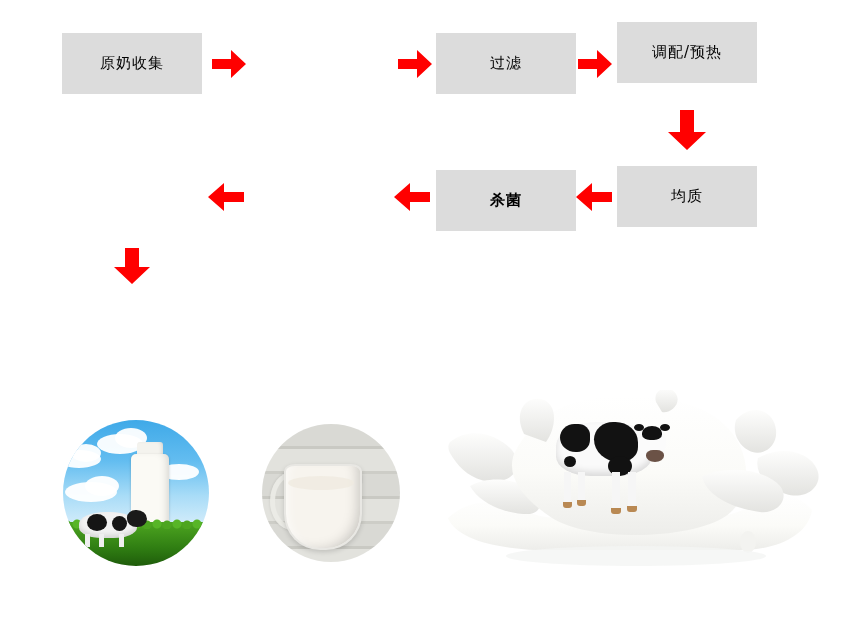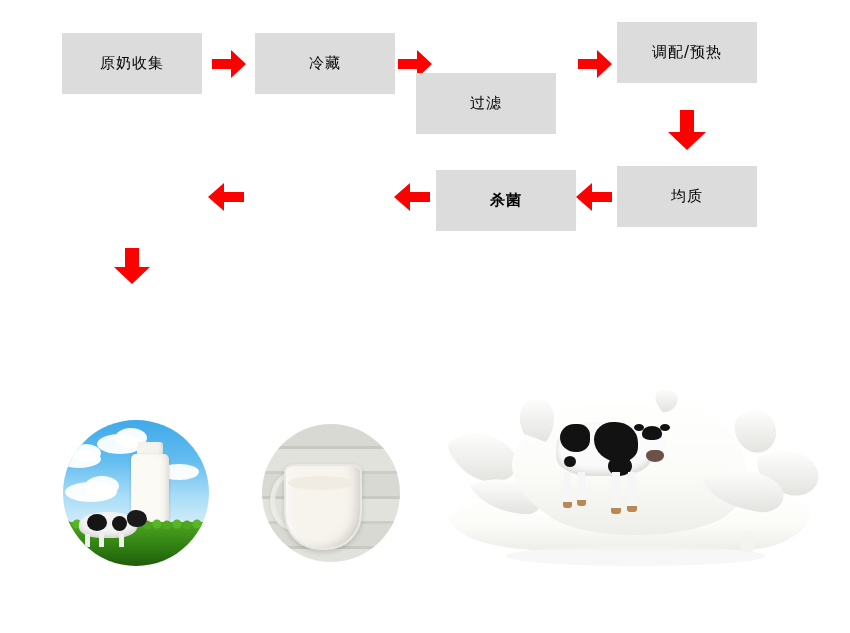--- a/index.html
+++ b/index.html
@@ -99,31 +99,28 @@
   <div class="box" style="left:62px;top:33px;">
     <span>原奶收集</span>
   </div>
 
   <div class="arrow" style="left:212px;top:50px;">
     <svg width="34" height="28" viewBox="0 0 34 28">
       <path d="M0 9 H19 V0 L34 14 L19 28 V19 H0 Z" fill="#ff0000"></path>
     </svg>
   </div>
 
-  <div class="box" style="left:255px;top:33px;">
-    <span>冷藏</span>
-  </div>
 
   <div class="arrow" style="left:398px;top:50px;">
     <svg width="34" height="28" viewBox="0 0 34 28">
       <path d="M0 9 H19 V0 L34 14 L19 28 V19 H0 Z" fill="#ff0000"></path>
     </svg>
   </div>
 
-  <div class="box" style="left:416px;top:33px;margin-top:40px;">
+  <div class="box" style="left:436px;top:33px;">
     <span>过滤</span>
   </div>
 
   <div class="arrow" style="left:578px;top:50px;">
     <svg width="34" height="28" viewBox="0 0 34 28">
       <path d="M0 9 H19 V0 L34 14 L19 28 V19 H0 Z" fill="#ff0000"></path>
     </svg>
   </div>
 
   <div class="box" style="left:617px;top:22px;">

